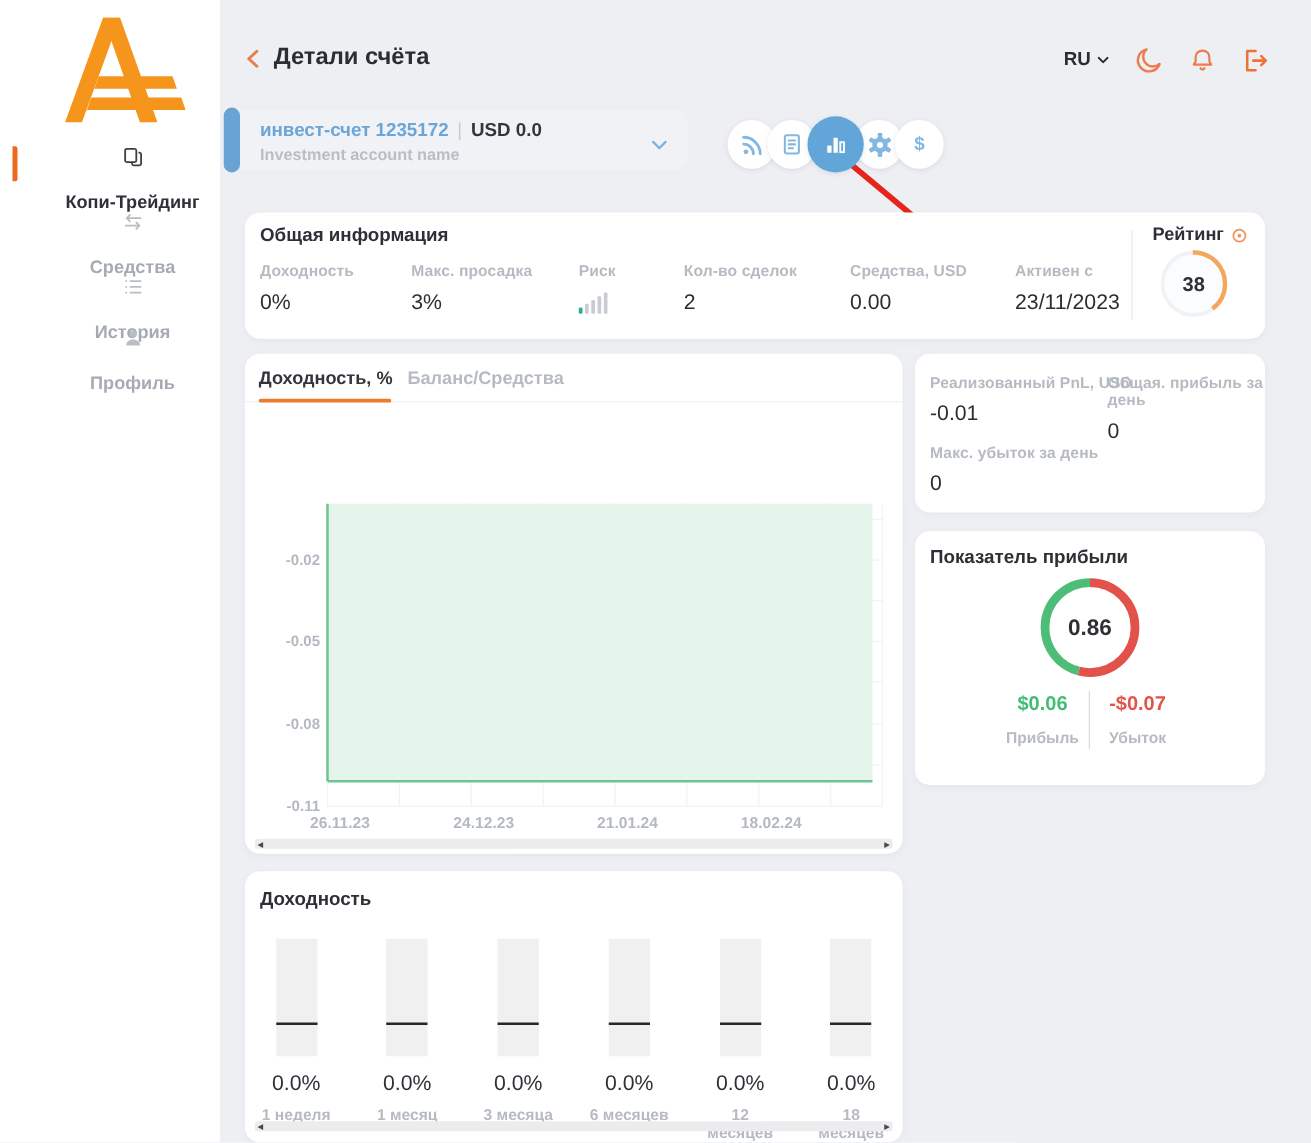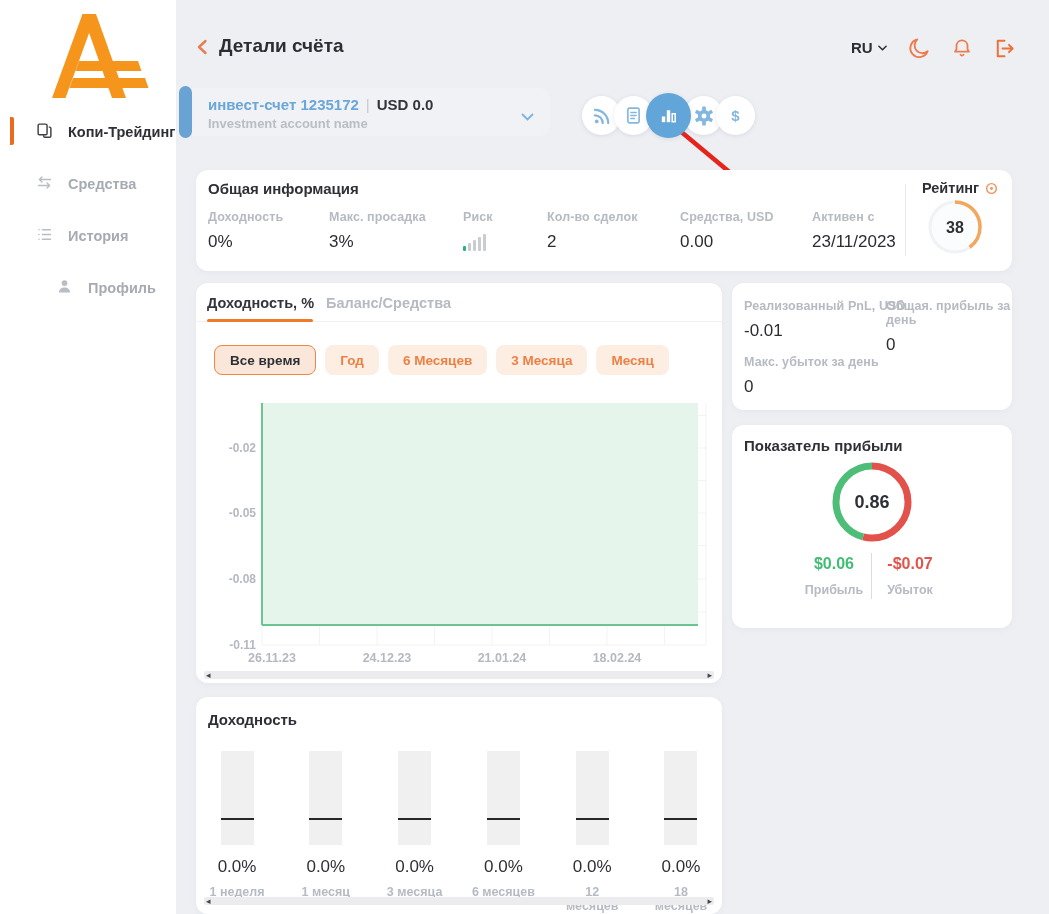--- a/index.html
+++ b/index.html
@@ -4,21 +4,21 @@
 <style>
   html,body{margin:0;padding:0;}
   body{font-family:"Liberation Sans",sans-serif;}
   .stage{position:relative;width:1049px;height:914px;background:#edeff3;overflow:hidden;}
   .abs{position:absolute;}
   svg text{font-family:"Liberation Sans",sans-serif;}
 
   
   .sidebar{left:0;top:0;width:176px;height:914px;background:#ffffff;}
   .logo{left:52px;top:14px;}
-  .menu-item{left:10px;width:166px;height:30px;display:flex;align-items:center;gap:15px;padding-left:26px;box-sizing:border-box;cursor:pointer;}
+  .menu-item{left:10px;width:166px;height:30px;display:flex;align-items:center;gap:15px;padding-left:26px;box-sizing:border-box;cursor:pointer;flex-direction:column;}
   .menu-item .mi-label{font-size:14.5px;font-weight:600;color:#a6abb3;}
   .menu-item.active .mi-label{color:#2e3036;font-weight:700;}
   .active-bar{left:10px;width:4px;height:28px;background:#eb6a1e;border-radius:0 2px 2px 0;}
 
   
   .page-title{left:219px;top:35px;font-size:19px;font-weight:700;color:#2b2d33;}
   .back-btn{left:196px;top:39px;cursor:pointer;}
   .lang{left:851px;top:39px;font-size:15px;font-weight:700;color:#2b2d33;display:flex;align-items:center;gap:5px;cursor:pointer;}
   .hicon{cursor:pointer;}
 
@@ -312,27 +312,20 @@
       <text x="29" y="35" text-anchor="middle" font-size="16" font-weight="600" fill="#2e3036">38</text>
     </svg>
   </div>
 
   <div class="abs card chart-card">
     <div class="tab active" style="left:11px;">Доходность, %</div>
     <div class="tab" style="left:130px;">Баланс/Средства</div>
     <div class="tab-hr"></div>
     <div class="tab-underline"></div>
 
-    <div class="filters">
-      <div class="pill active">Все время</div>
-      <div class="pill">Год</div>
-      <div class="pill">6 Месяцев</div>
-      <div class="pill">3 Месяца</div>
-      <div class="pill">Месяц</div>
-    </div>
 
     <svg class="chart-svg" width="510" height="276">
 
       <g stroke="#f2f3f5" stroke-width="1">
         <line x1="58" y1="14" x2="58" y2="256"></line>
           <line x1="115.5" y1="14" x2="115.5" y2="256"></line>
         <line x1="173" y1="14" x2="173" y2="256"></line>
           <line x1="230.5" y1="14" x2="230.5" y2="256"></line>
         <line x1="288" y1="14" x2="288" y2="256"></line>
           <line x1="345.5" y1="14" x2="345.5" y2="256"></line>

